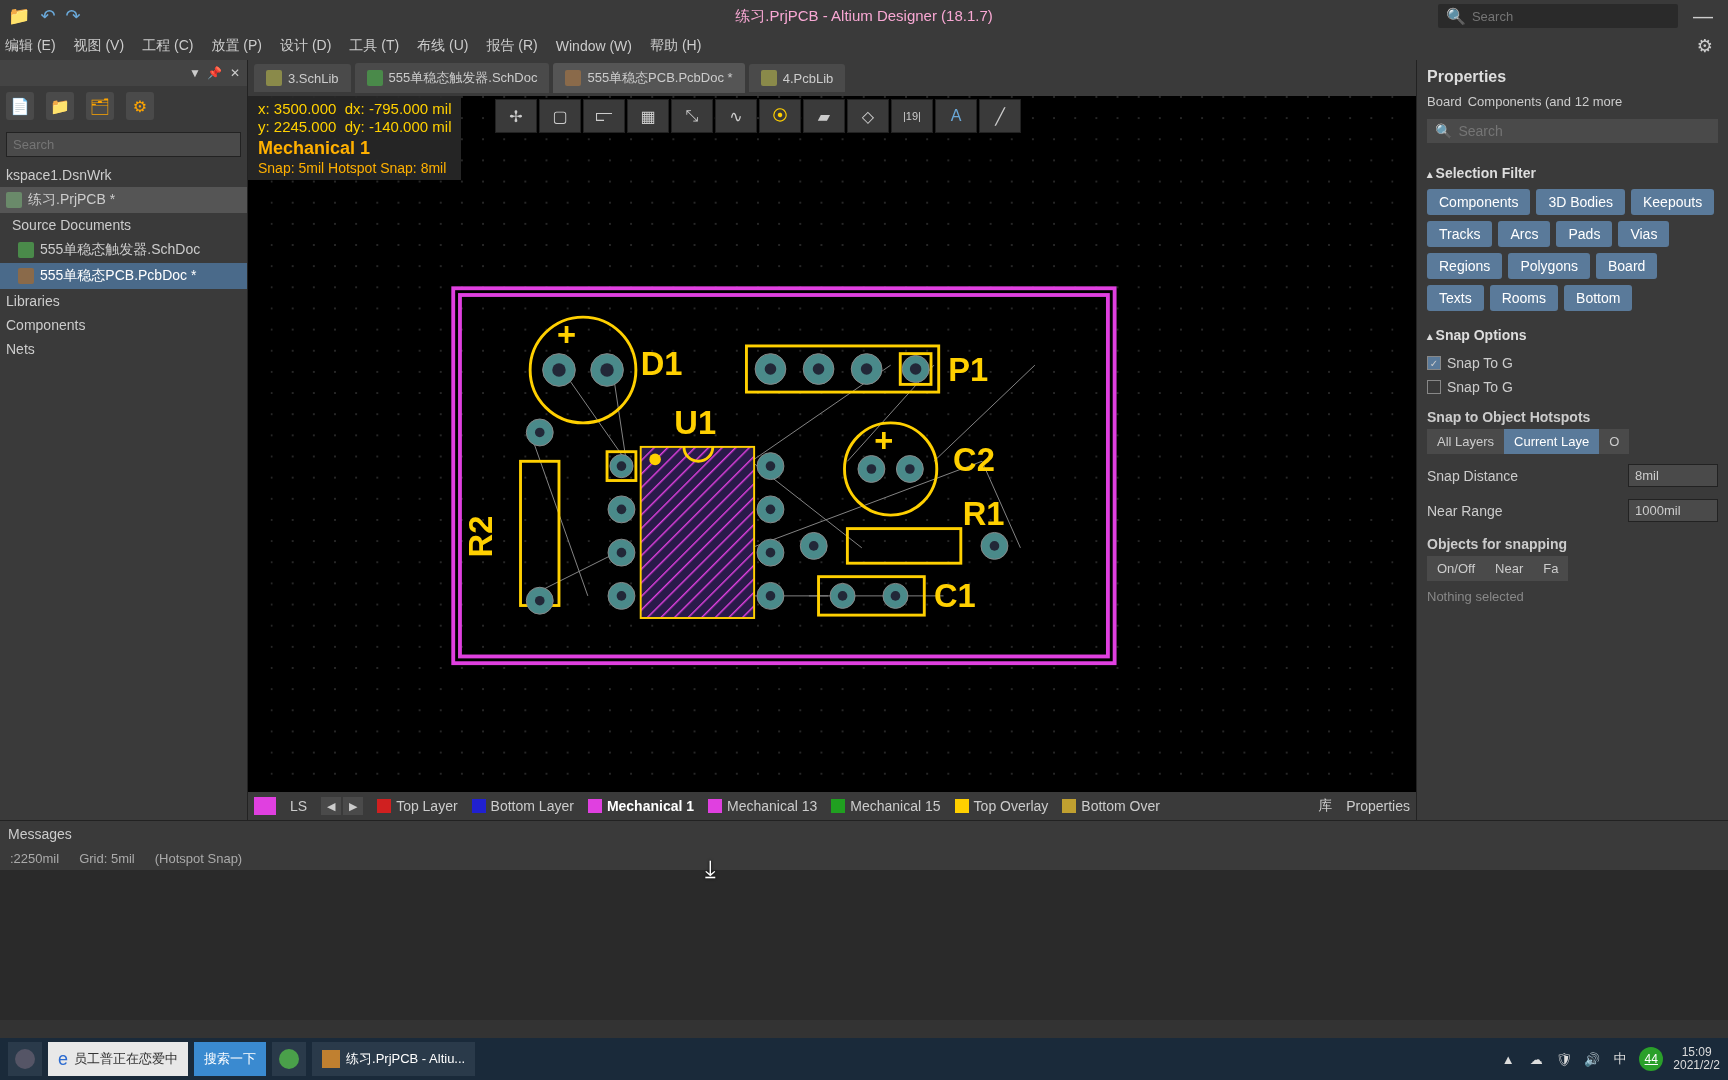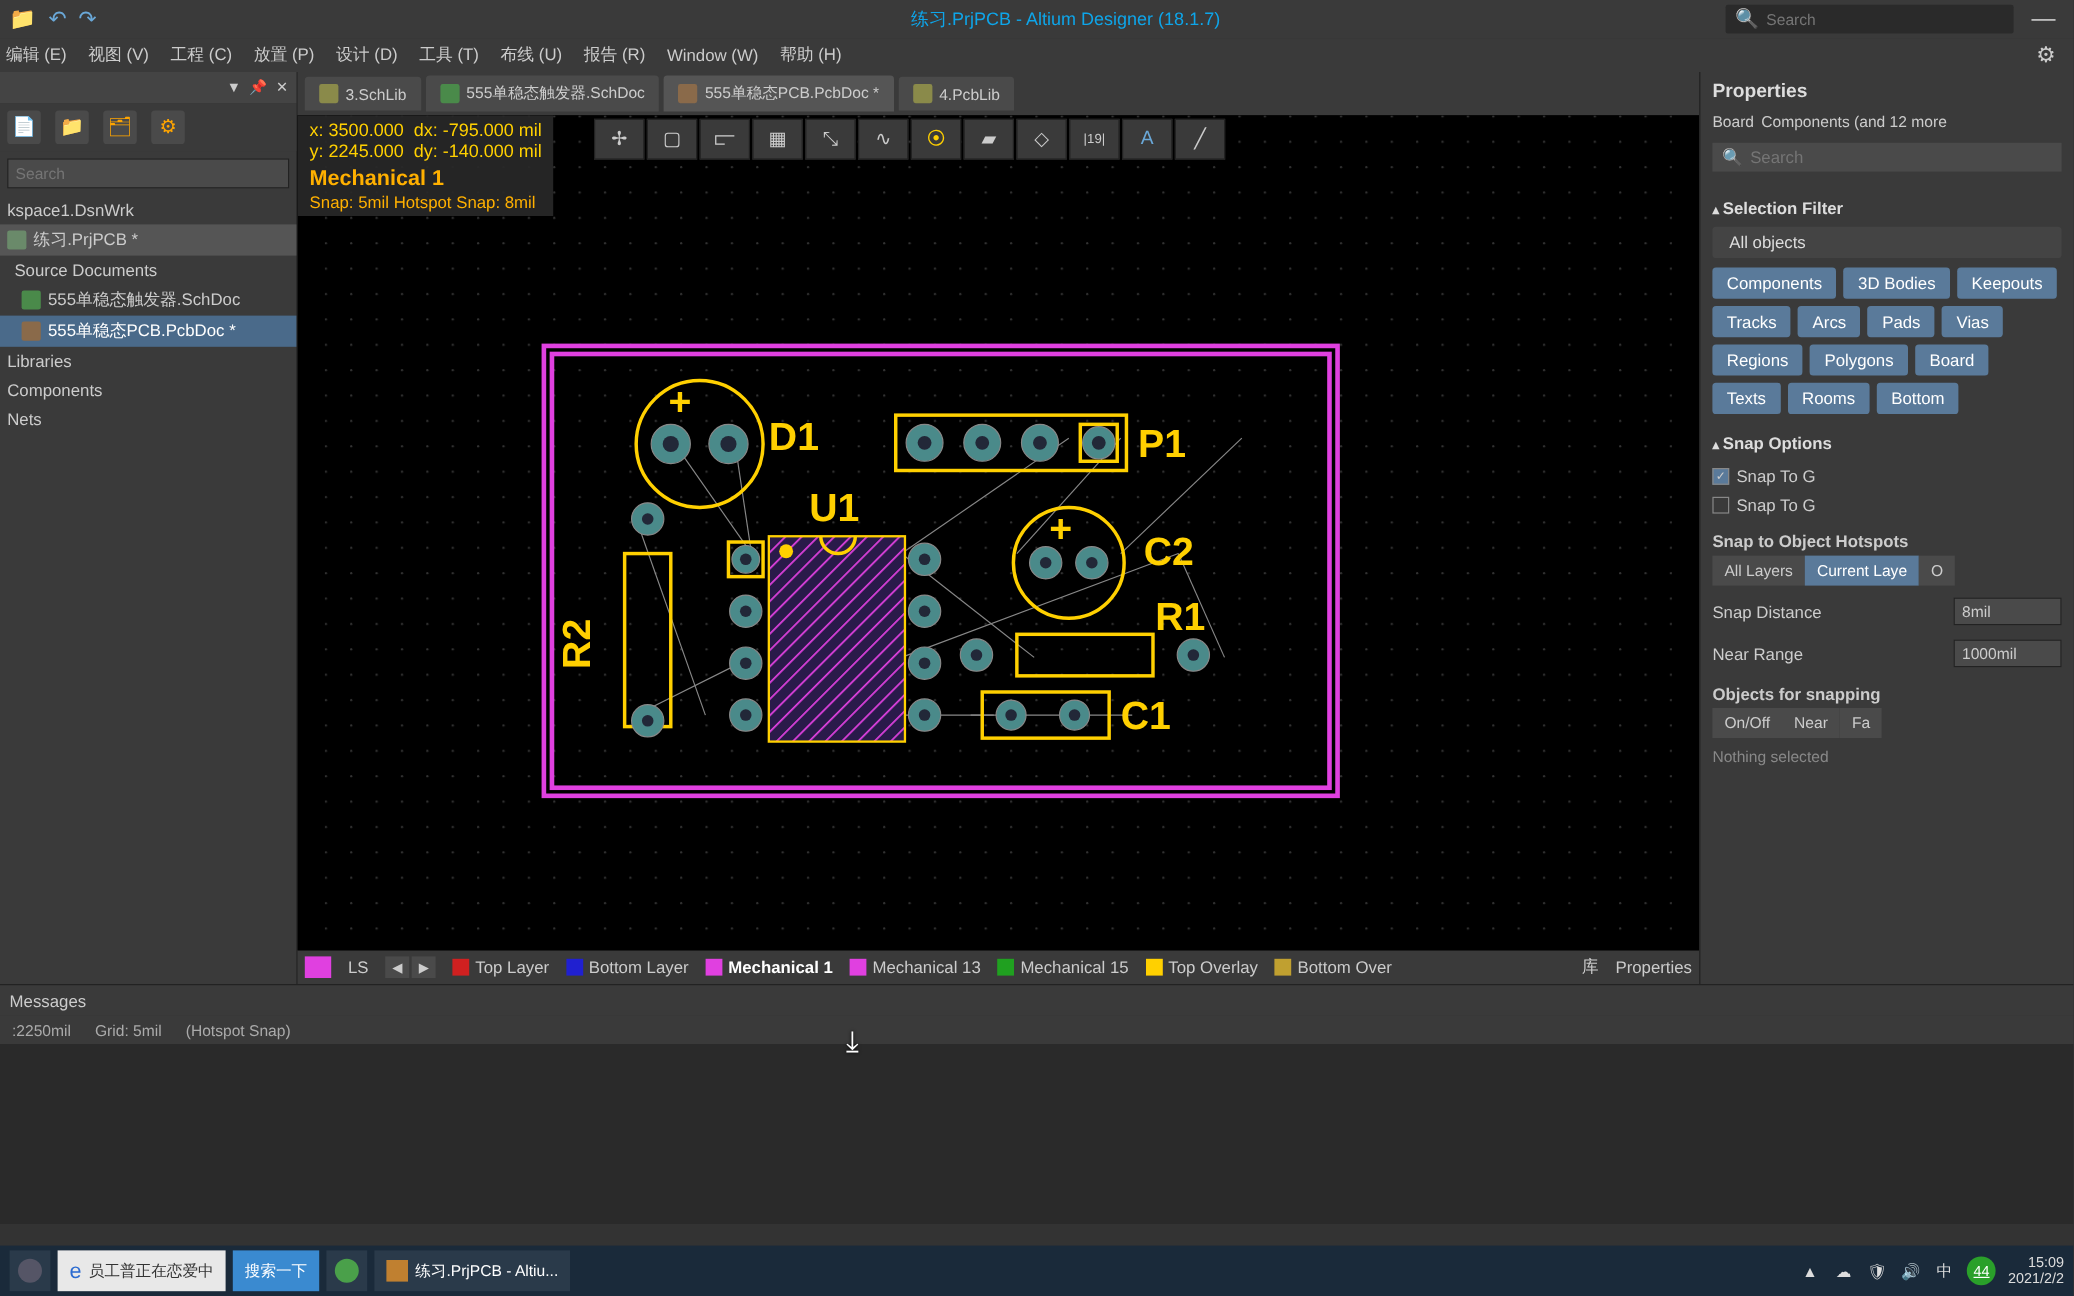--- a/index.html
+++ b/index.html
@@ -2,21 +2,21 @@
 <html><head>
 <meta charset="utf-8">
 <style>
 * { box-sizing: border-box; margin: 0; padding: 0; font-family: "Segoe UI", Arial, sans-serif; }
 body { background: #333; color: #ccc; width: 1728px; height: 1080px; overflow: hidden; position: relative; }
 
 
 .titlebar { height: 32px; background: #3a3a3a; display: flex; align-items: center; padding: 0 8px; position: relative; }
 .titlebar .nav-icons { display: flex; gap: 10px; }
 .titlebar .nav-icons span { color: #6aa8d8; font-size: 18px; cursor: pointer; }
-.titlebar .title { position: absolute; left: 50%; transform: translateX(-50%); color: #0ea5e9; font-size: 15px; margin-left: 24px; }
+.titlebar .title { position: absolute; left: 50%; transform: translateX(-50%); color: #f9a8d4; font-size: 15px; }
 .titlebar .search { position: absolute; right: 50px; background: #2a2a2a; height: 24px; width: 240px; display: flex; align-items: center; padding: 0 8px; border-radius: 2px; }
 .titlebar .search input { background: transparent; border: none; color: #ccc; width: 100%; outline: none; font-size: 13px; }
 .titlebar .min { position: absolute; right: 15px; color: #ccc; font-size: 20px; cursor: pointer; }
 
 
 .menubar { height: 28px; background: #3a3a3a; display: flex; align-items: center; padding: 0 5px; gap: 18px; position: relative; }
 .menubar .mi { color: #ccc; font-size: 14px; cursor: pointer; }
 .menubar .gear { position: absolute; right: 15px; color: #ccc; font-size: 18px; cursor: pointer; }
 
 
@@ -98,21 +98,21 @@
 .proppanel .chk { display: flex; align-items: center; gap: 6px; margin: 4px 0; }
 .proppanel .chk .box { width: 14px; height: 14px; border: 1px solid #888; display: flex; align-items: center; justify-content: center; font-size: 10px; }
 .proppanel .nothing { color: #888; font-size: 13px; margin-top: 4px; }
 
 
 .taskbar { position: absolute; bottom: 0; left: 0; right: 0; height: 42px; background: #1a2a3a; display: flex; align-items: center; padding: 0 8px; gap: 6px; }
 .taskbar .tbitem { height: 34px; display: flex; align-items: center; gap: 6px; padding: 0 10px; background: #2a3a4a; color: #fff; font-size: 13px; cursor: pointer; }
 .taskbar .tbitem.icon-only { width: 34px; padding: 0; justify-content: center; }
 .taskbar .tbitem .circ { width: 20px; height: 20px; border-radius: 50%; background: #888; }
 .taskbar .tray { margin-left: auto; display: flex; align-items: center; gap: 10px; color: #ddd; font-size: 12px; }
-.taskbar .tray .clock { text-align: right; line-height: 1.1; }
+.taskbar .tray .clock { text-align: center; line-height: 1.1; }
 .taskbar .tray .ico { width: 18px; height: 18px; display: flex; align-items: center; justify-content: center; font-size: 13px; }
 .taskbar .tray .badge { background: #2aa02a; color: #fff; border-radius: 50%; width: 24px; height: 24px; display: flex; align-items: center; justify-content: center; font-size: 12px; text-decoration: underline; }
 </style>
 </head>
 <body>
 
 <div class="titlebar">
   <div class="nav-icons">
     <span>📁</span>
     <span style="color:#6aa8d8">↶</span>
@@ -374,21 +374,20 @@
     <div class="title">Properties</div>
     <div class="ctx">
         <span>Board</span>
         <span>Components (and 12 more</span>
       </div>
     <div class="psearch">
       <span>🔍</span>
       <input placeholder="Search" style="">
     </div>
     <div class="sec-title">Selection Filter</div>
-    <span class="allobj">All objects</span>
     <div class="chiprow" id="filter-chips">
         <span class="chip">Components</span>
         <span class="chip">3D Bodies</span>
         <span class="chip">Keepouts</span>
         <span class="chip">Tracks</span>
         <span class="chip">Arcs</span>
         <span class="chip">Pads</span>
         <span class="chip">Vias</span>
         <span class="chip">Regions</span>
         <span class="chip">Polygons</span>

